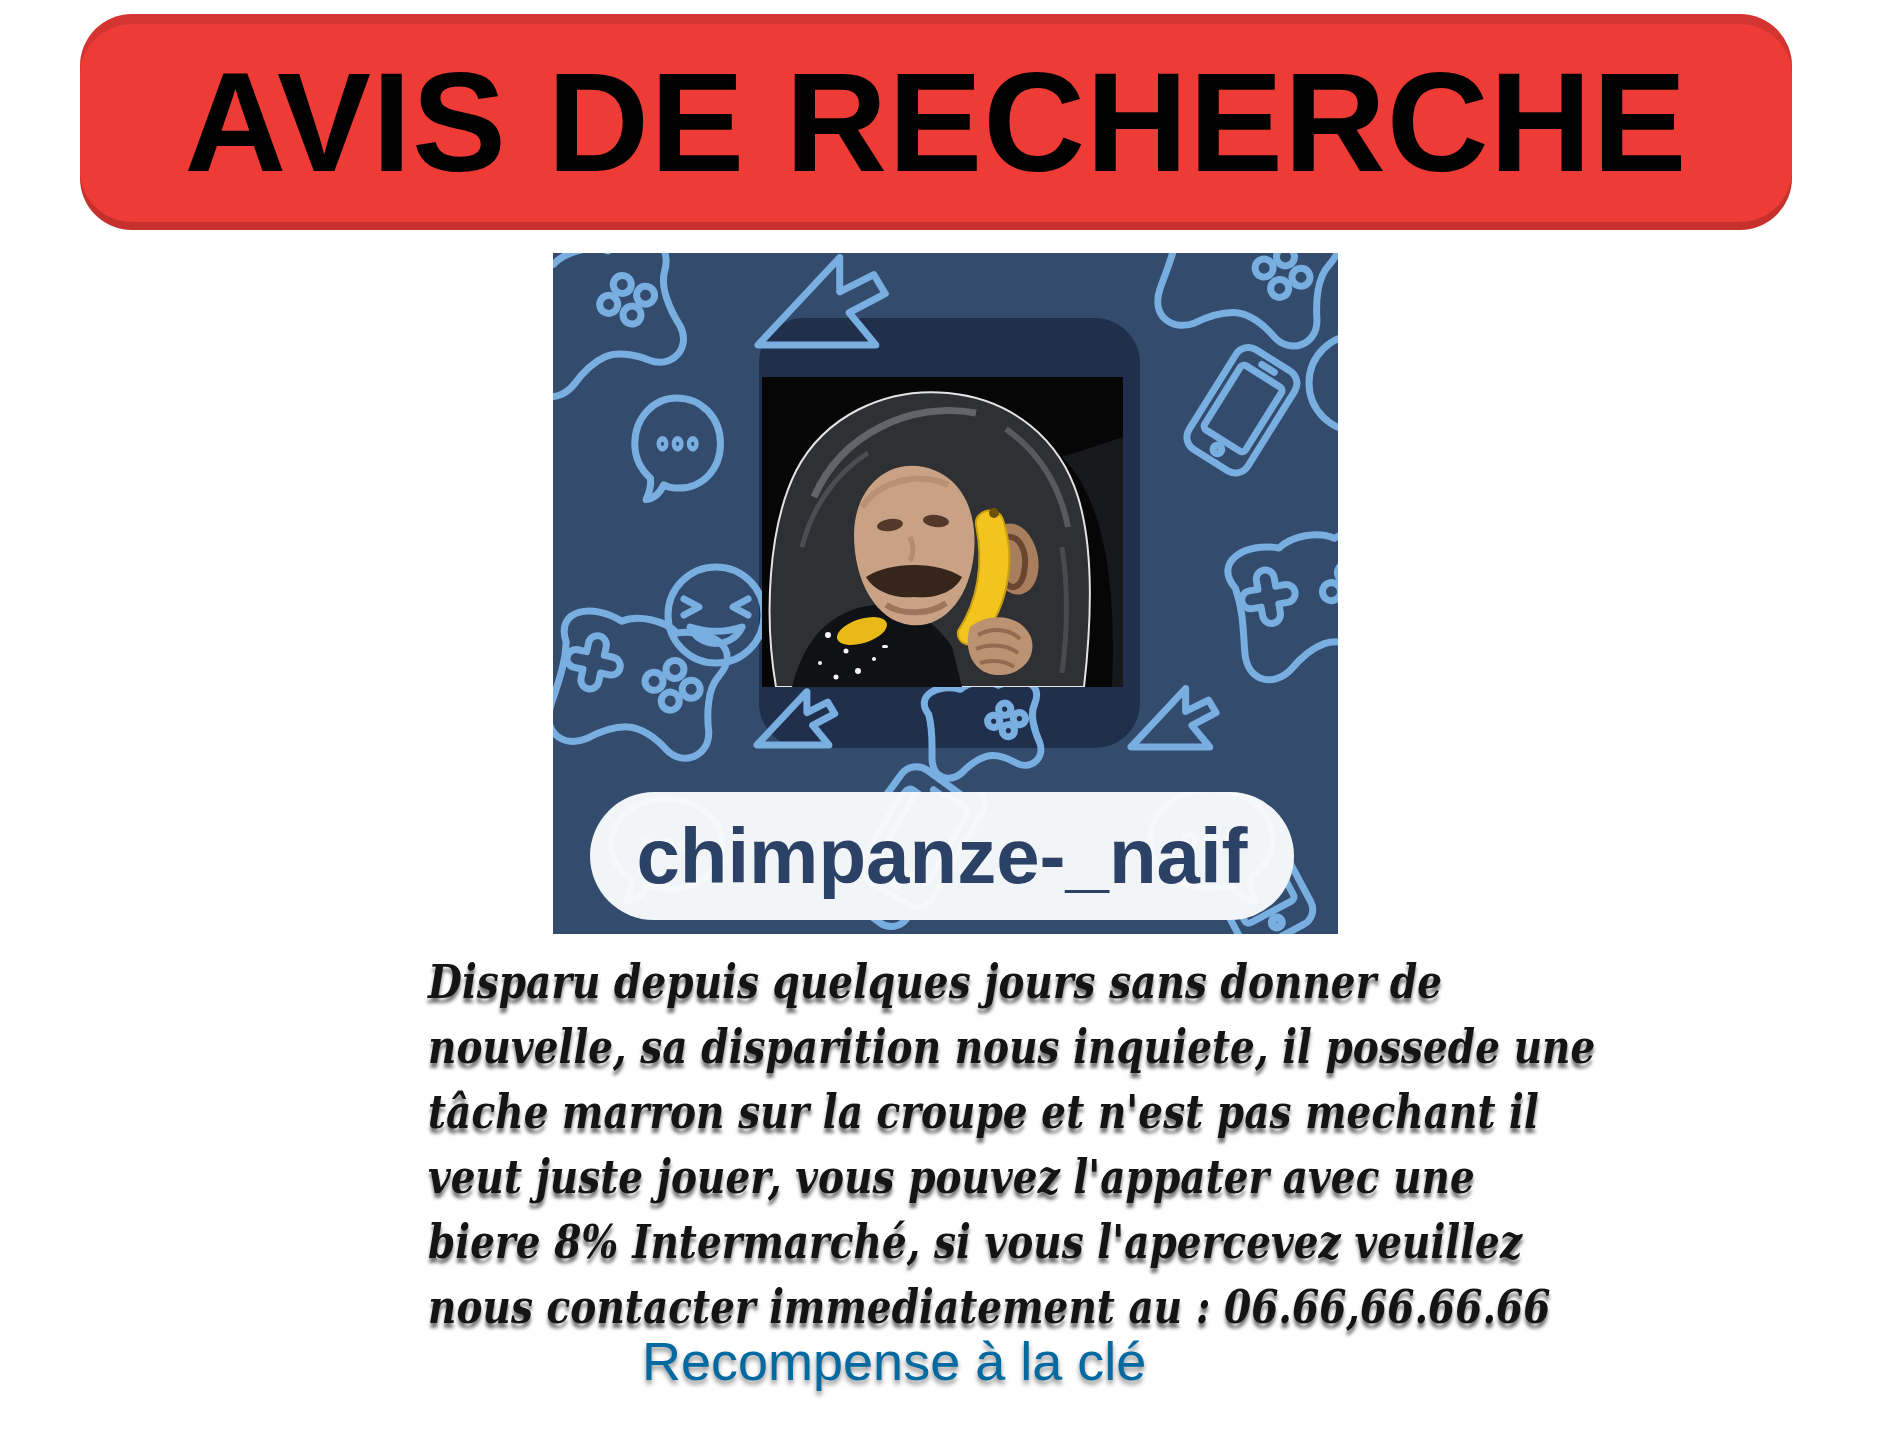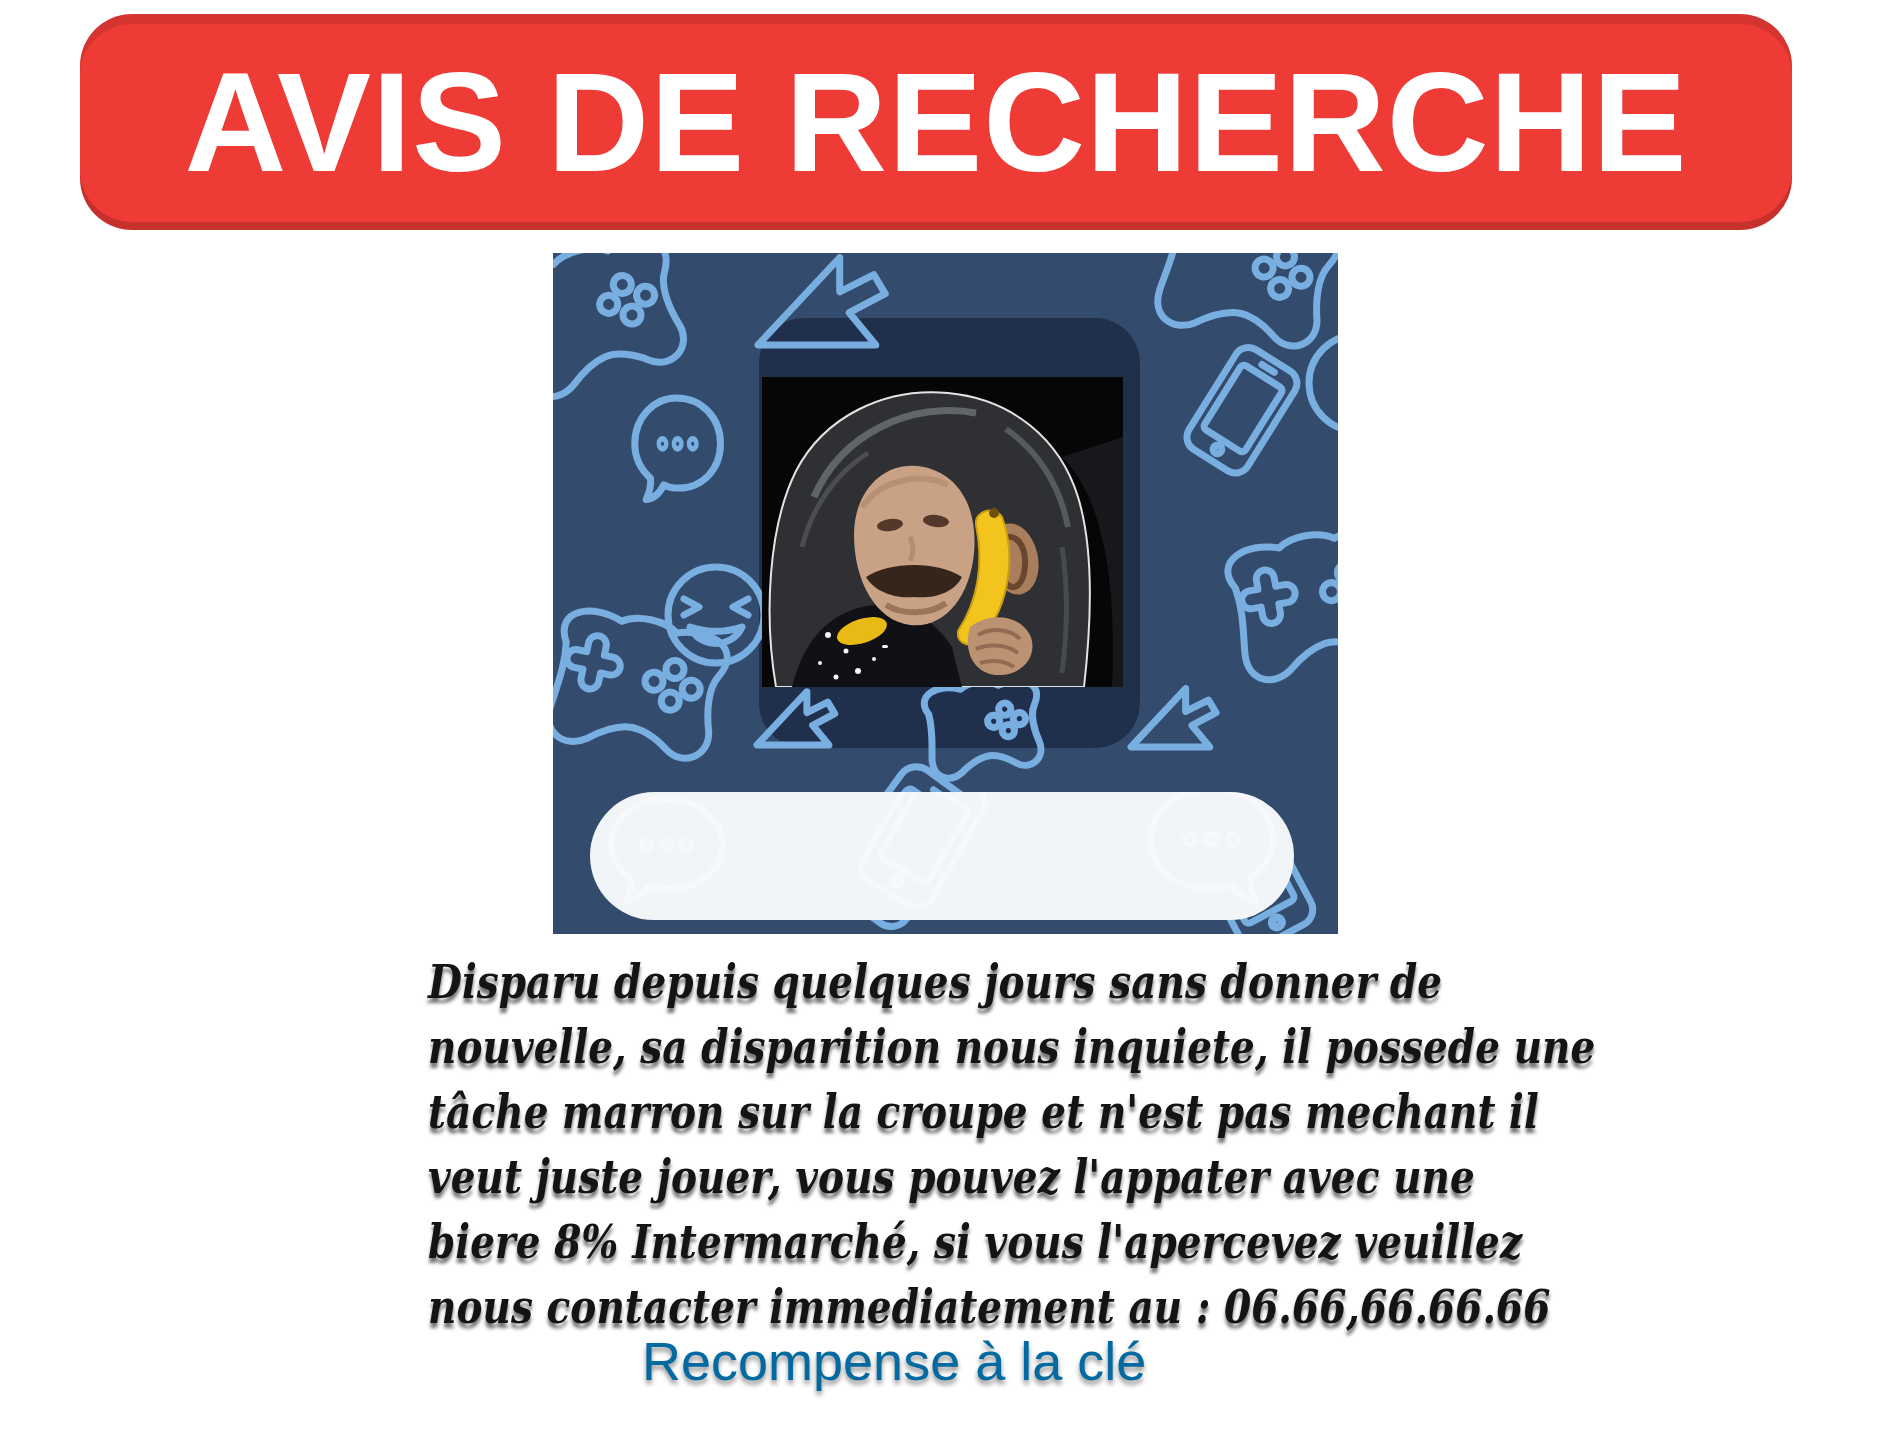--- a/index.html
+++ b/index.html
@@ -5,21 +5,21 @@
 <style>
   html,body{margin:0;padding:0;background:#fff;}
   .page{position:relative;width:1902px;height:1430px;background:#ffffff;overflow:hidden;
         font-family:"Liberation Sans", sans-serif;}
 
   
   .banner{position:absolute;left:80px;top:14px;width:1712px;height:216px;
           background:#ee3b36;border-radius:52px;
           box-shadow:inset 0 10px 0 rgba(0,0,0,0.10), inset 0 -8px 0 rgba(0,0,0,0.16);
           display:flex;align-items:center;justify-content:center;}
-  .banner-label{color:#ffffff;font-size:141px;font-weight:900;letter-spacing:1px;
+  .banner-label{color:#000000;font-size:141px;font-weight:900;letter-spacing:1px;
                 font-family:"Liberation Sans", sans-serif;white-space:nowrap;}
 
   
   .card{position:absolute;left:553px;top:253px;width:785px;height:681px;
         background:#334b6c;overflow:hidden;}
   .avatar-frame{position:absolute;left:206px;top:65px;width:381px;height:430px;
                 background:#20304c;border-radius:45px;z-index:1;}
   .pattern{position:absolute;left:0;top:0;z-index:2;}
   .avatar{position:absolute;left:209px;top:124px;width:361px;height:310px;z-index:3;}
   .pill{position:absolute;left:37px;top:539px;width:704px;height:128px;background:#f2f5f8;
@@ -158,20 +158,21 @@
     </svg>
 
     <div class="pill">
       <svg class="pill-doodles" width="704" height="128" viewBox="0 0 704 128">
         <g class="pat-w">
           <use href="#bubble" transform="translate(16,2) scale(0.82)"></use>
           <use href="#phone" transform="translate(300,-26) rotate(30 33 56) scale(1.2)"></use>
           <use href="#bubble" transform="translate(688,-8) scale(-0.9,0.9)"></use>
         </g>
       </svg>
+      <span class="username">chimpanze-_naif</span>
     </div>
   </div>
 
   <div class="desc">
     <div class="desc-line">Disparu depuis quelques jours sans donner de</div>
     <div class="desc-line">nouvelle, sa disparition nous inquiete, il possede une</div>
     <div class="desc-line">tâche marron sur la croupe et n'est pas mechant il</div>
     <div class="desc-line">veut juste jouer, vous pouvez l'appater avec une</div>
     <div class="desc-line">biere 8% Intermarché, si vous l'apercevez veuillez</div>
     <div class="desc-line">nous contacter immediatement au : 06.66,66.66.66</div>

